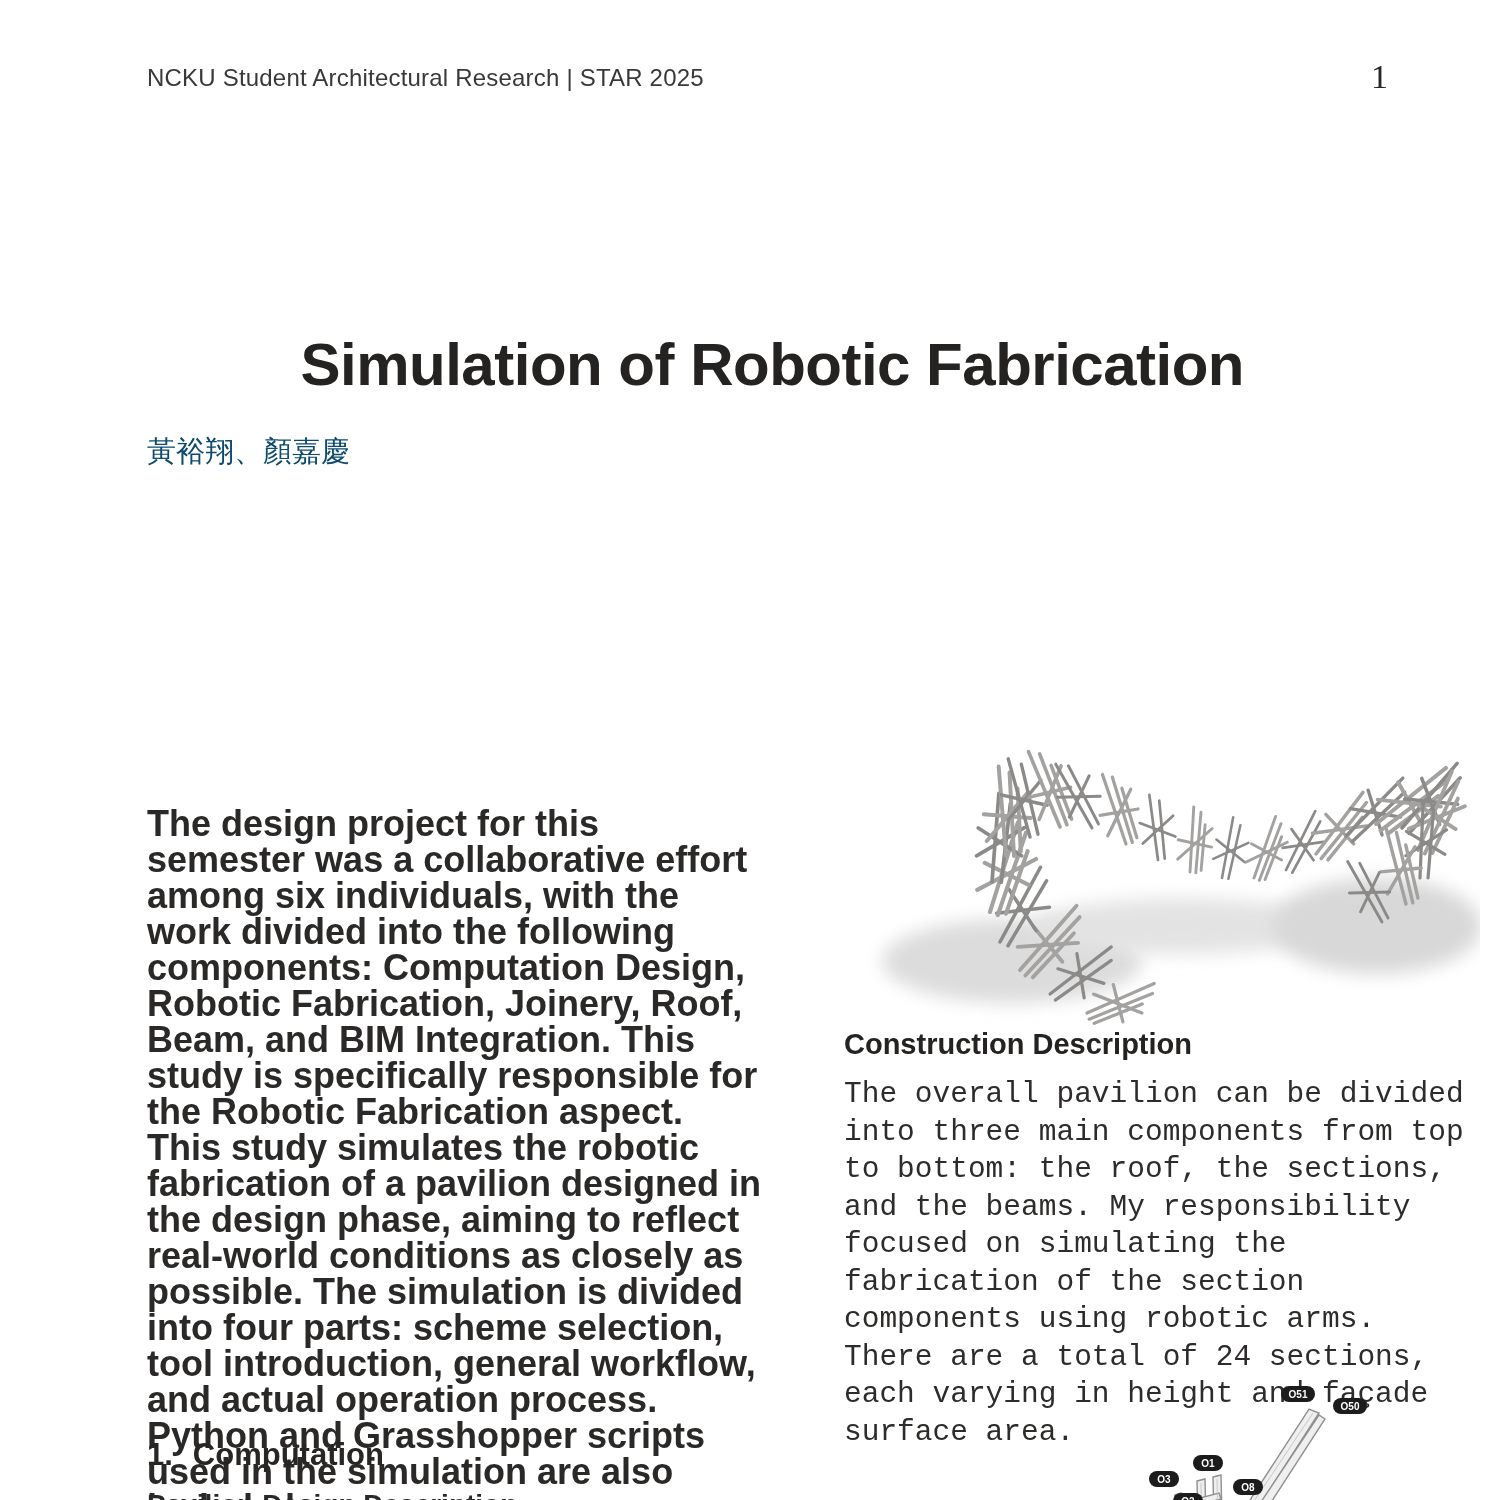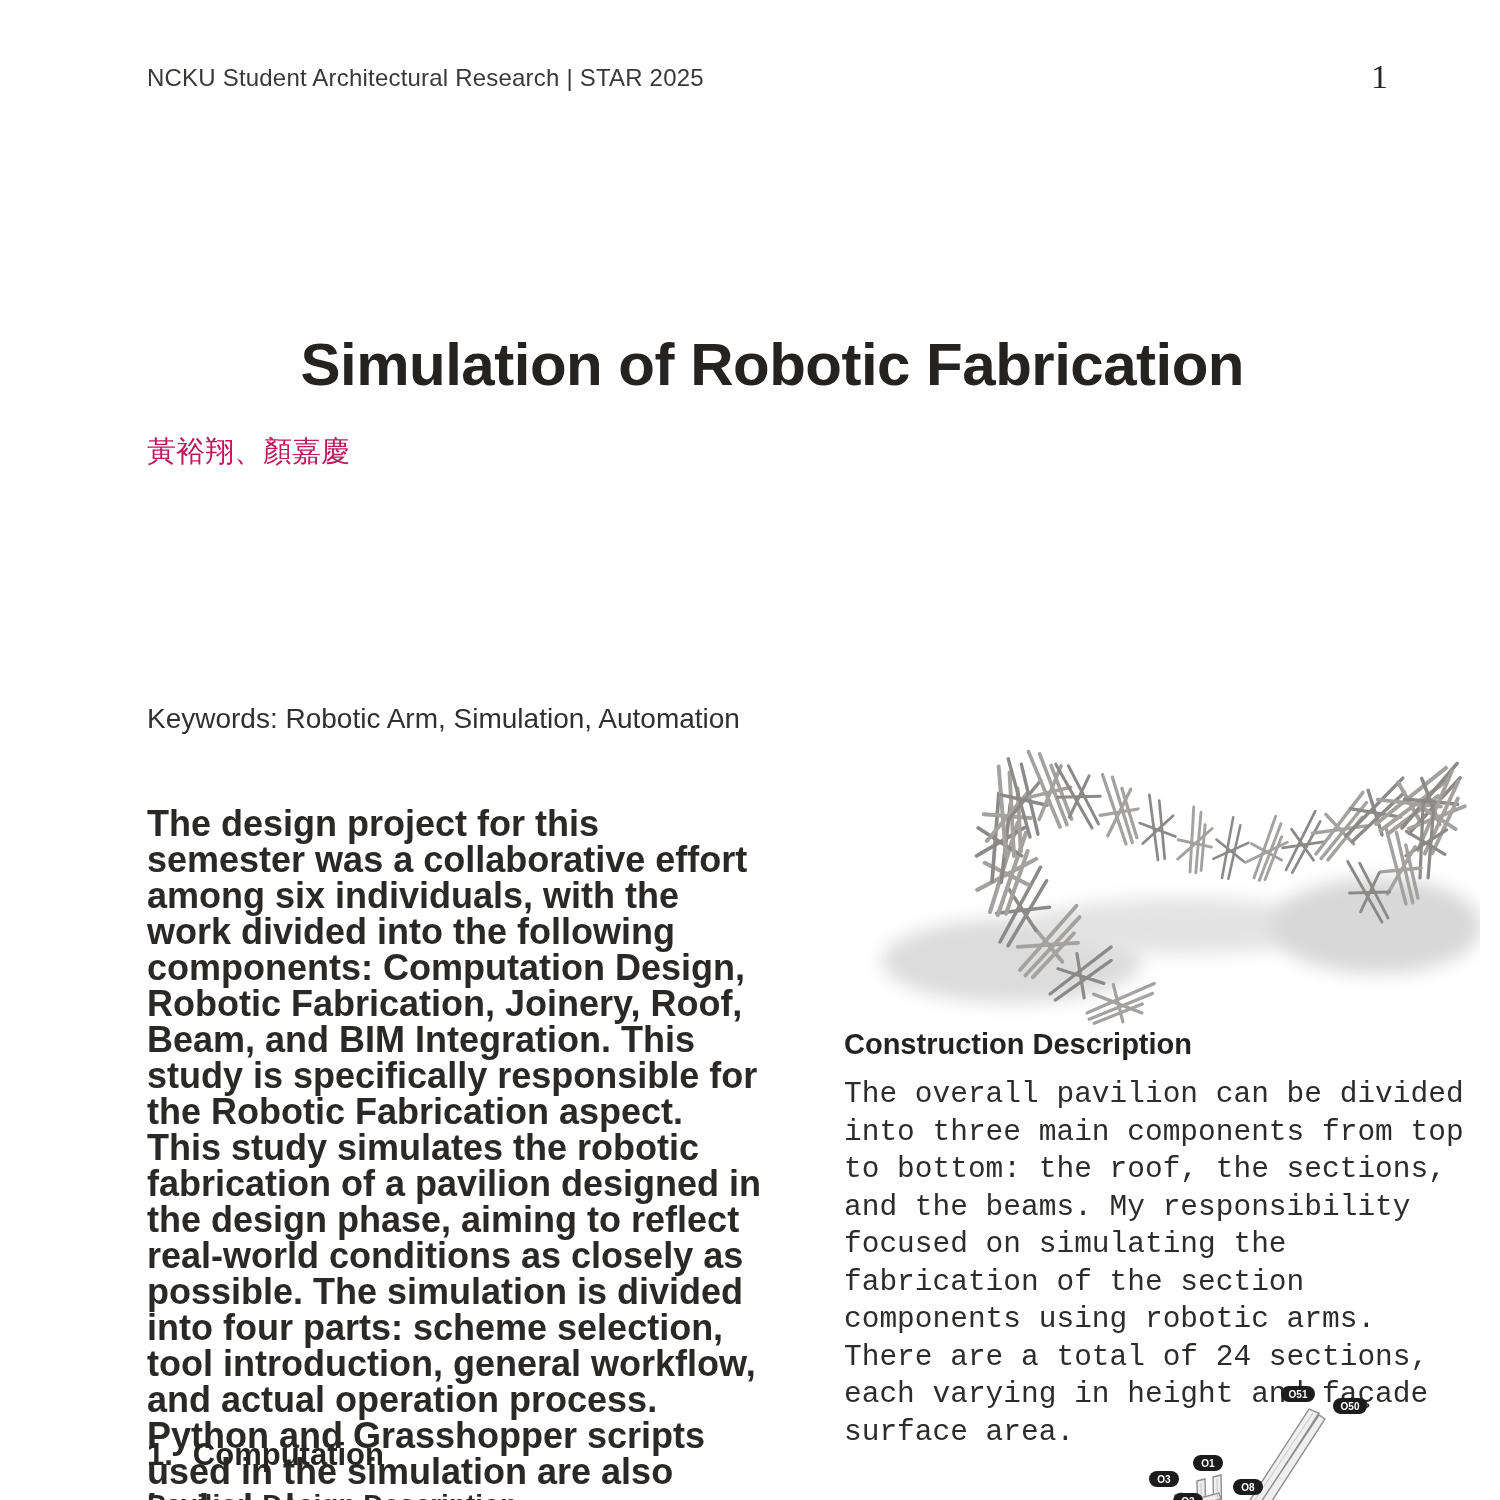--- a/index.html
+++ b/index.html
@@ -21,21 +21,21 @@
     position:absolute; left:1332px; top:58px;
     font-family:"Liberation Serif", serif;
     font-size:34px; color:#262626;
   }
   .article-title {
     position:absolute; left:105px; top:330px; width:1100px;
     font-size:60px; font-weight:700; letter-spacing:-0.5px; color:#242322;text-align:right;
   }
   .authors {
     position:absolute; left:108px; top:432px;
-    font-size:29px; color:#be185d;
+    font-size:29px; color:#0c4a6e;
   }
   .keywords {
     position:absolute; left:108px; top:700px; width:600px;
     font-size:28px; line-height:38px; color:#313030;
   }
   .abstract {
     position:absolute; left:108px; top:806px; width:616px;
     font-size:36px; font-weight:700; line-height:36px; color:#2a2928;
   }
   .intro-heading {
@@ -71,21 +71,20 @@
 <body>
 
 <div class="page">
 
   <div class="running-head">NCKU Student Architectural Research | STAR 2025</div>
   <div class="page-number">1</div>
 
   <h1 class="article-title">Simulation of Robotic Fabrication</h1>
   <div class="authors">黃裕翔、顏嘉慶</div>
 
-  <p class="keywords">Keywords: Robotic Arm, Simulation, Automation</p>
   <p class="abstract">The design project for this semester was a collaborative effort among six individuals, with the work divided into the following components: Computation Design, Robotic Fabrication, Joinery, Roof, Beam, and BIM Integration. This study is specifically responsible for the Robotic Fabrication aspect. This study simulates the robotic fabrication of a pavilion designed in the design phase, aiming to reflect real-world conditions as closely as possible. The simulation is divided into four parts: scheme selection, tool introduction, general workflow, and actual operation process. Python and Grasshopper scripts used in the simulation are also included.</p>
 
   <h2 class="intro-heading"><span class="sec-num">1.</span><span>Computation</span></h2>
 
   <h3 class="cutoff-heading">Pavilion Design Description</h3>
 
   <div class="figure-pavilion">
     <svg width="648" height="302" viewBox="0 0 648 302">
       <defs>
         <filter id="soft" x="-50%" y="-50%" width="200%" height="200%">

